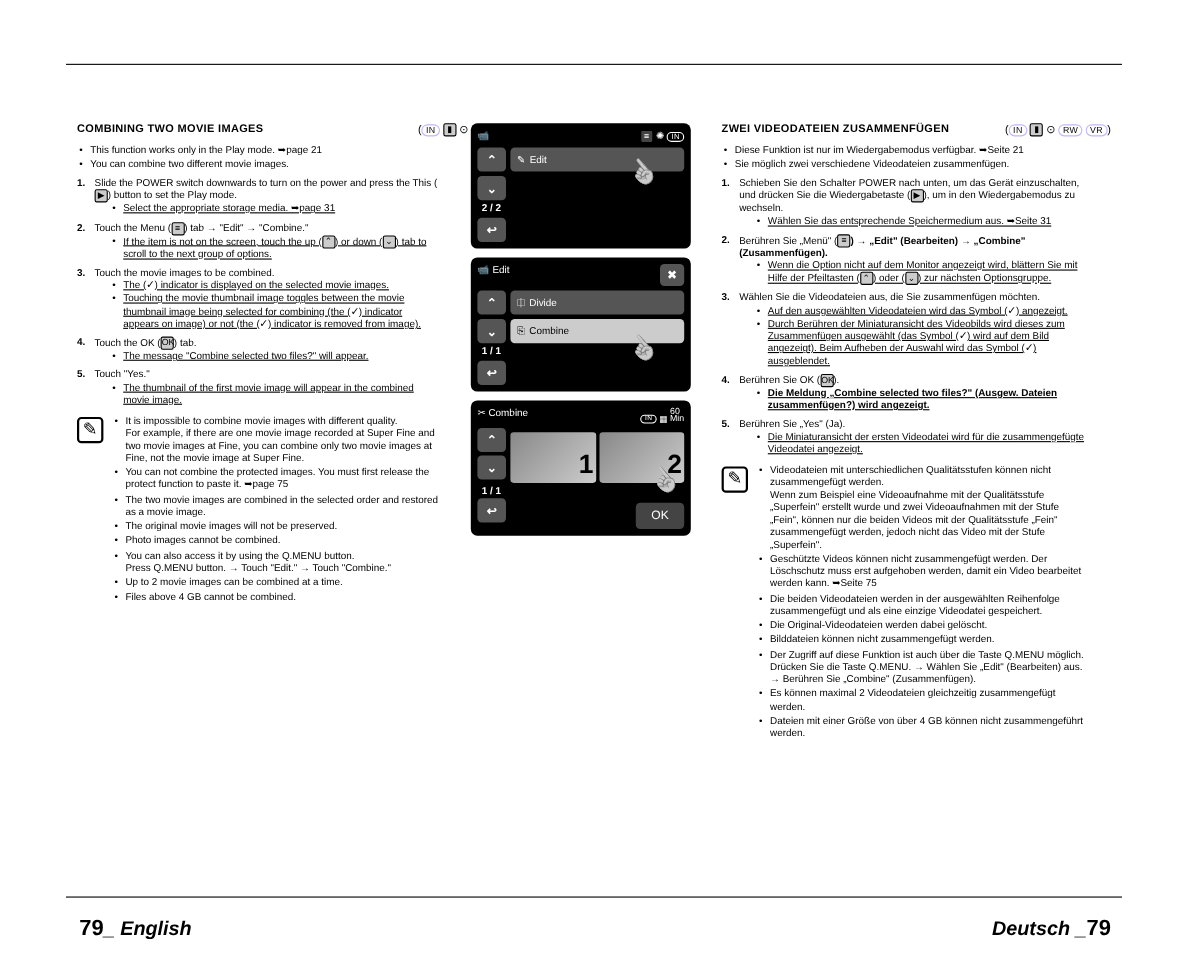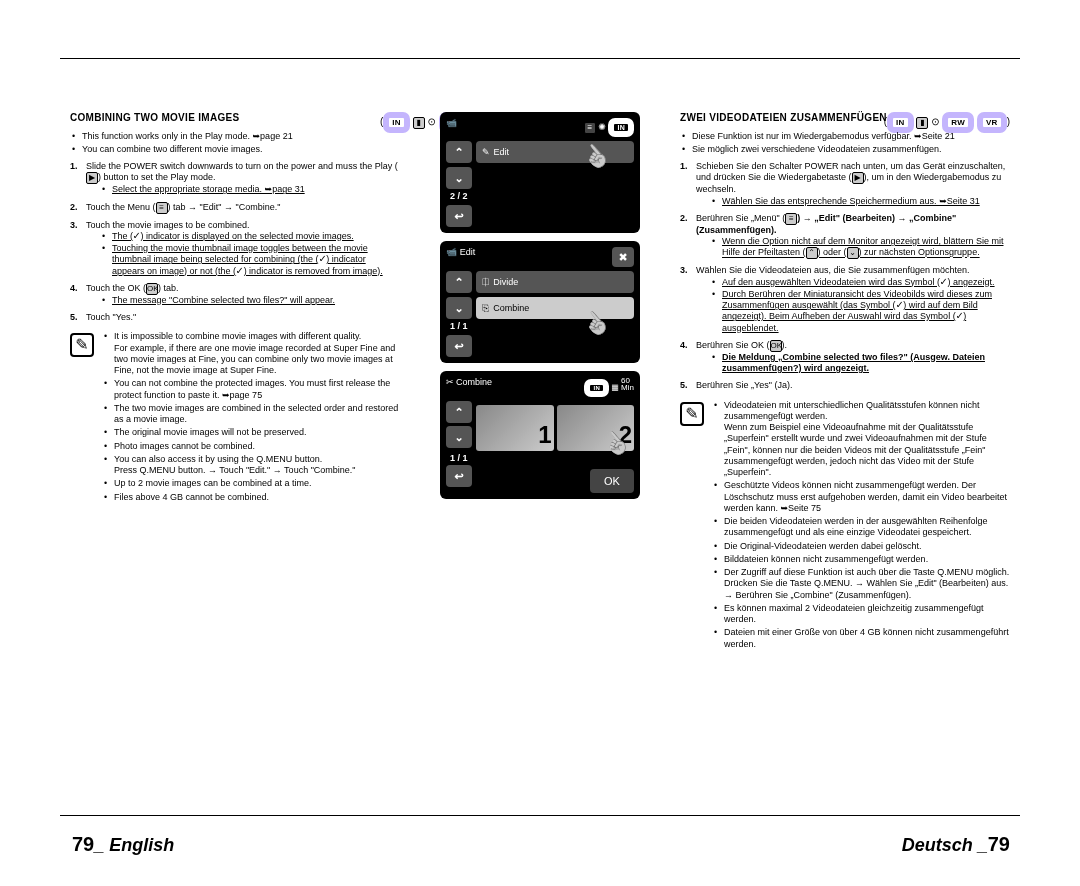--- a/index.html
+++ b/index.html
@@ -28,21 +28,21 @@
   }
   .page-footer.left { left: 72px; }
   .page-footer.right { right: 70px; }
   .page-footer .num { font-size: 20px; font-weight: bold; font-style: normal; }
   .columns {
     position: absolute;
     top: 112px;
     left: 70px;
     right: 70px;
     display: flex;
-    gap: 12px;
+    gap: 0;
   }
   .col-left, .col-right {
     width: 330px;
     font-size: 9px;
     line-height: 1.25;
   }
   .col-left { margin-right: 8px; }
   .col-right { margin-left: 8px; }
   .heading {
     font-size: 10px;
@@ -53,26 +53,26 @@
   .icon-strip {
     position: absolute;
     top: 112px;
     font-size: 10px;
     white-space: nowrap;
   }
   .icon-strip.lefticons { left: 380px; }
   .icon-strip.righticons { right: 70px; }
   .icon-pill {
     display: inline-block;
-    border: 6px solid #c4b5fd;
+    border: 1px solid #c4b5fd;
     border-radius: 7px;
     padding: 0 3px;
     font-size: 8px;
     letter-spacing: .3px;
-    font-weight: bold;
+    font-weight: normal;
     vertical-align: middle;
   }
   ul { list-style: none; padding-left: 0; }
   ul.bullets > li { padding-left: 12px; position: relative; margin-bottom: 2px; }
   ul.bullets > li:before { content: "•"; position: absolute; left: 2px; }
   ol.steps { list-style: none; padding-left: 0; counter-reset: step; }
   ol.steps > li { padding-left: 16px; position: relative; margin-top: 6px; margin-bottom: 2px; }
   ol.steps > li:before { counter-increment: step; content: counter(step) "."; font-weight: bold; position: absolute; left: 0; }
   ul.sub { padding-left: 16px; text-decoration: underline; }
   ul.sub > li { padding-left: 10px; position: relative; margin-bottom: 1px; }
@@ -209,43 +209,49 @@
 <div class="columns">
 
   <div class="col-left">
     <div class="heading">COMBINING TWO MOVIE IMAGES</div>
     <ul class="bullets">
       <li>This function works only in the Play mode. ➥page 21</li>
       <li>You can combine two different movie images.</li>
     </ul>
     <ol class="steps">
       <li>
-        <span>Slide the POWER switch downwards to turn on the power and muss the Play (</span><span class="tab-icon">▶</span><span>) button to set the Play mode.</span>
+        <span>Slide the POWER switch downwards to turn on the power and press the This (</span><span class="tab-icon">▶</span><span>) button to set the Play mode.</span>
         <ul class="sub">
             <li>Select the appropriate storage media. ➥page 31</li>
           </ul>
       </li>
       <li>
         <span>Touch the Menu (</span><span class="tab-icon">≡</span><span>) tab → "Edit" → "Combine."</span>
+        <ul class="sub">
+            <li><span>If the item is not on the screen, touch the up (</span><span class="tab-icon">⌃</span><span>) or down (</span><span class="tab-icon">⌄</span><span>) tab to scroll to the next group of options.</span></li>
+          </ul>
       </li>
       <li>
         <span>Touch the movie images to be combined.</span>
         <ul class="sub">
           <li><span>The (</span><span class="chk">✓</span><span>) indicator is displayed on the selected movie images.</span></li>
           <li><span>Touching the movie thumbnail image toggles between the movie thumbnail image being selected for combining (the (</span><span class="chk">✓</span><span>) indicator appears on image) or not (the (</span><span class="chk">✓</span><span>) indicator is removed from image).</span></li>
         </ul>
       </li>
       <li>
         <span>Touch the OK (</span><span class="tab-icon">OK</span><span>) tab.</span>
         <ul class="sub">
             <li>The message "Combine selected two files?" will appear.</li>
           </ul>
       </li>
       <li>
         <span>Touch "Yes."</span>
+        <ul class="sub">
+            <li>The thumbnail of the first movie image will appear in the combined movie image.</li>
+          </ul>
       </li>
     </ol>
     <div class="note-box">
       <div class="note-icon">✎</div>
       <ul class="bullets" style="flex:1">
         <li><span>It is impossible to combine movie images with different quality.</span><br><span>For example, if there are one movie image recorded at Super Fine and two movie images at Fine, you can combine only two movie images at Fine, not the movie image at Super Fine.</span></li>
         <li>You can not combine the protected images. You must first release the protect function to paste it. ➥page 75</li>
         <li>The two movie images are combined in the selected order and restored as a movie image.</li>
         <li>The original movie images will not be preserved.</li>
         <li>Photo images cannot be combined.</li>
@@ -367,20 +373,23 @@
         </ul>
       </li>
       <li>
         <span>Berühren Sie OK (</span><span class="tab-icon">OK</span><span>).</span>
         <ul class="sub">
             <li><b>Die Meldung „Combine selected two files?" (Ausgew. Dateien zusammenfügen?) wird angezeigt.</b></li>
           </ul>
       </li>
       <li>
         <span>Berühren Sie „Yes" (Ja).</span>
+        <ul class="sub">
+            <li>Die Miniaturansicht der ersten Videodatei wird für die zusammengefügte Videodatei angezeigt.</li>
+          </ul>
       </li>
     </ol>
     <div class="note-box">
       <div class="note-icon">✎</div>
       <ul class="bullets" style="flex:1">
         <li><span>Videodateien mit unterschiedlichen Qualitätsstufen können nicht zusammengefügt werden.</span><br><span>Wenn zum Beispiel eine Videoaufnahme mit der Qualitätsstufe „Superfein" erstellt wurde und zwei Videoaufnahmen mit der Stufe „Fein", können nur die beiden Videos mit der Qualitätsstufe „Fein" zusammengefügt werden, jedoch nicht das Video mit der Stufe „Superfein".</span></li>
         <li>Geschützte Videos können nicht zusammengefügt werden. Der Löschschutz muss erst aufgehoben werden, damit ein Video bearbeitet werden kann. ➥Seite 75</li>
         <li>Die beiden Videodateien werden in der ausgewählten Reihenfolge zusammengefügt und als eine einzige Videodatei gespeichert.</li>
         <li>Die Original-Videodateien werden dabei gelöscht.</li>
         <li>Bilddateien können nicht zusammengefügt werden.</li>

